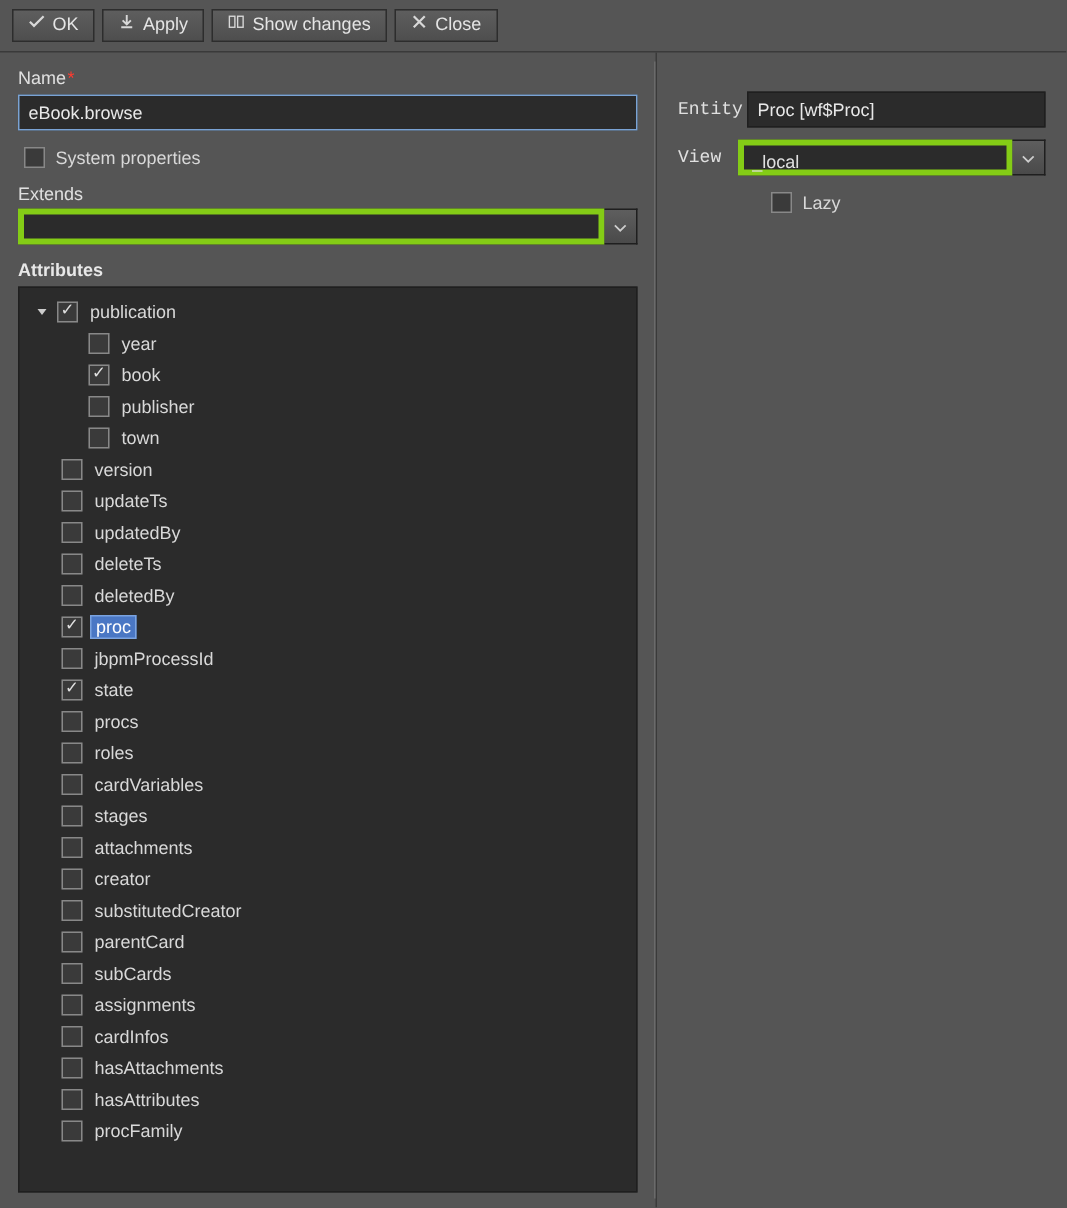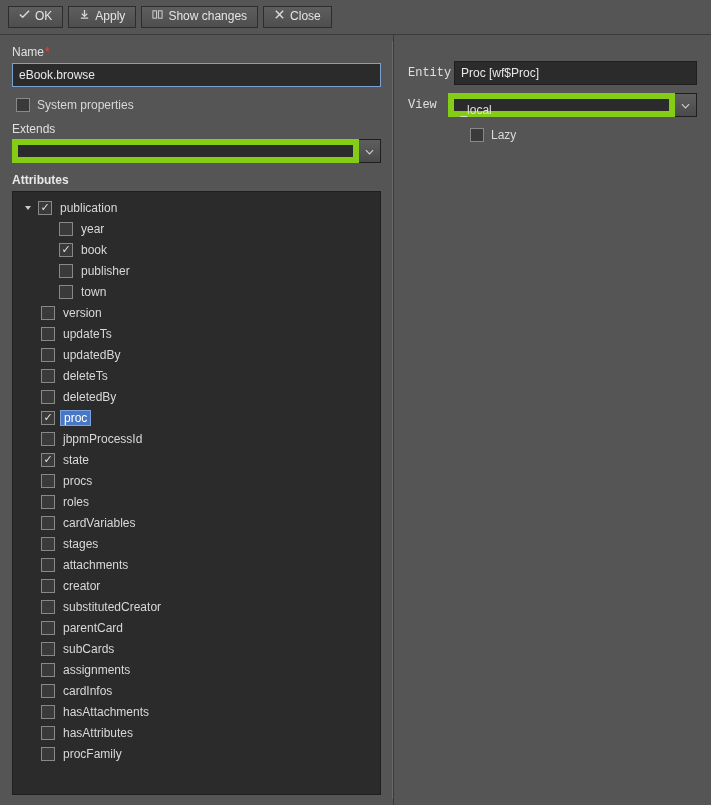--- a/index.html
+++ b/index.html
@@ -29,21 +29,21 @@
     height: 22px;
     cursor: pointer;
     font-size: 12px;
   }
   .btn svg { width: 11px; height: 11px; display: block; }
   .content {
     display: flex;
     height: calc(100% - 35px);
   }
   .left-panel {
-    width: 394px;
+    width: 438px;
     padding: 10px 12px;
     border-right: 1px solid #3a3a3a;
     position: relative;
   }
   .left-panel::after {
     content: "";
     position: absolute;
     right: 0;
     top: 6px;
     bottom: 6px;
@@ -98,21 +98,21 @@
     font-size: 11px;
     line-height: 1;
   }
   .select-wrap {
     display: flex;
     width: 100%;
   }
   .select-input {
     flex: 1;
     background: #2b2b2b;
-    border: 6px solid #84cc16;
+    border: 4px solid #84cc16;
     color: #e0e0e0;
     padding: 4px 6px;
     height: 24px;
     font-size: 12px;
   }
   .select-btn {
     width: 22px;
     height: 24px;
     background: linear-gradient(#5e5e5e, #4a4a4a);
     border: 1px solid #1f1f1f;

